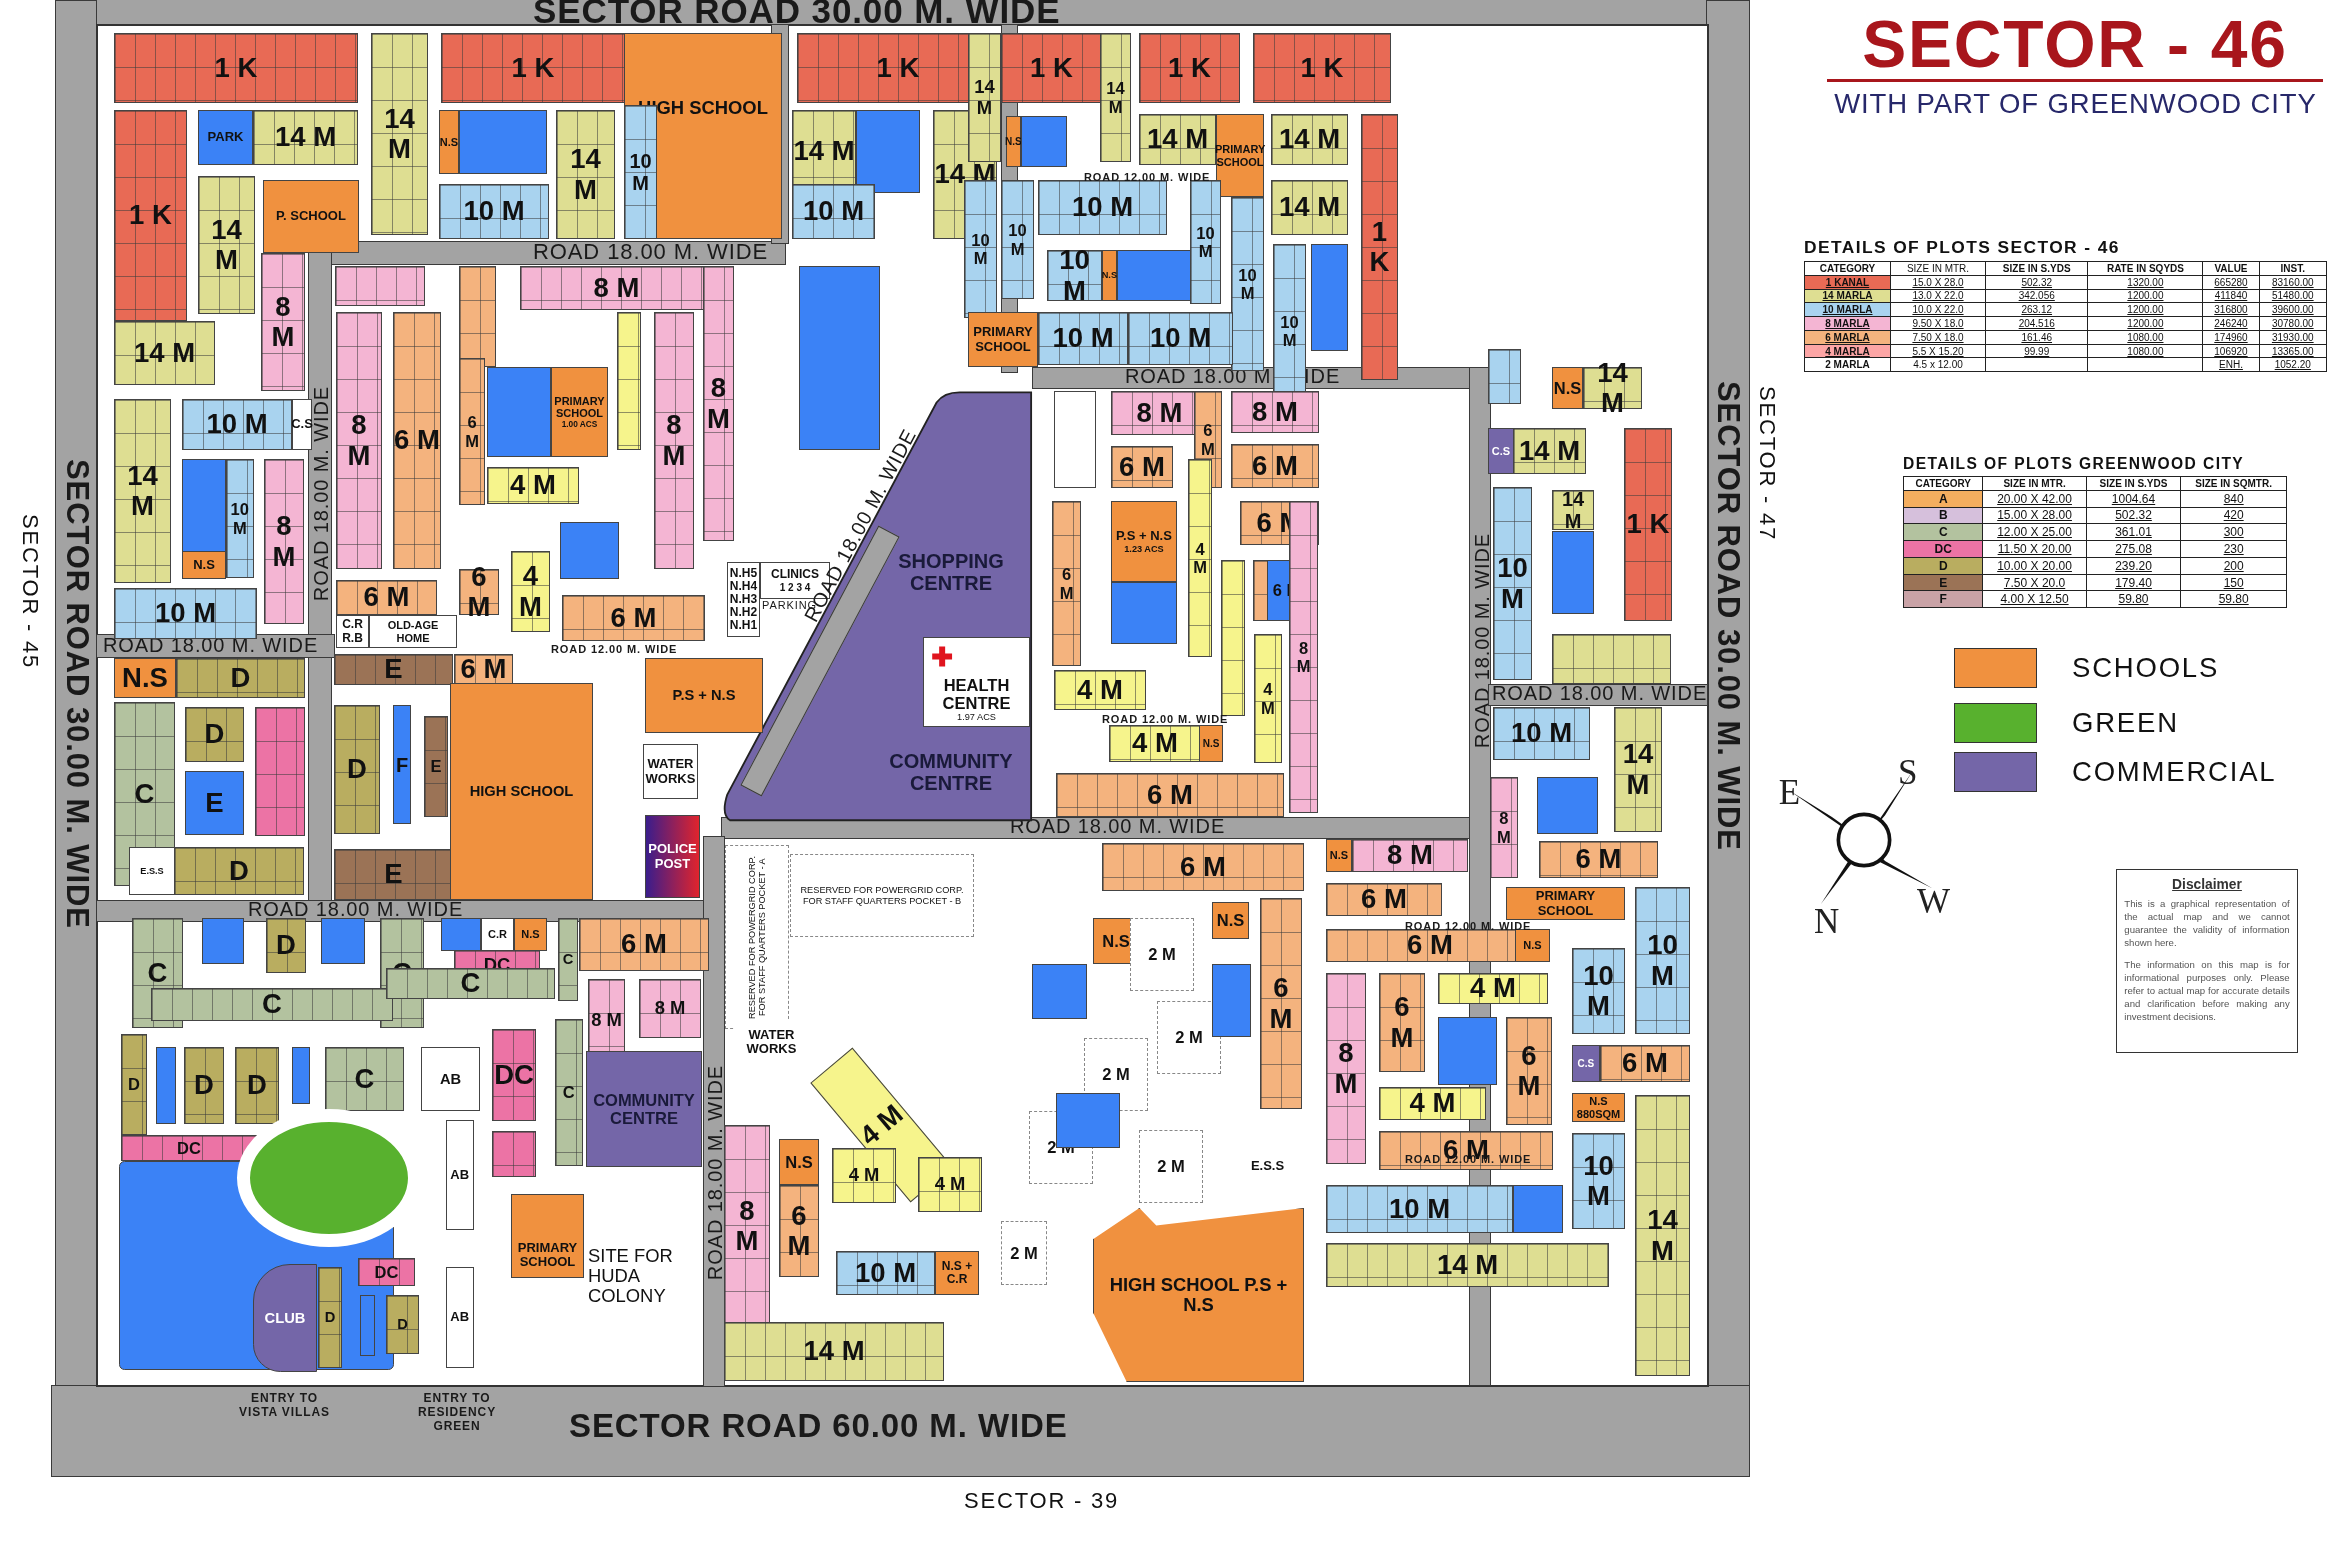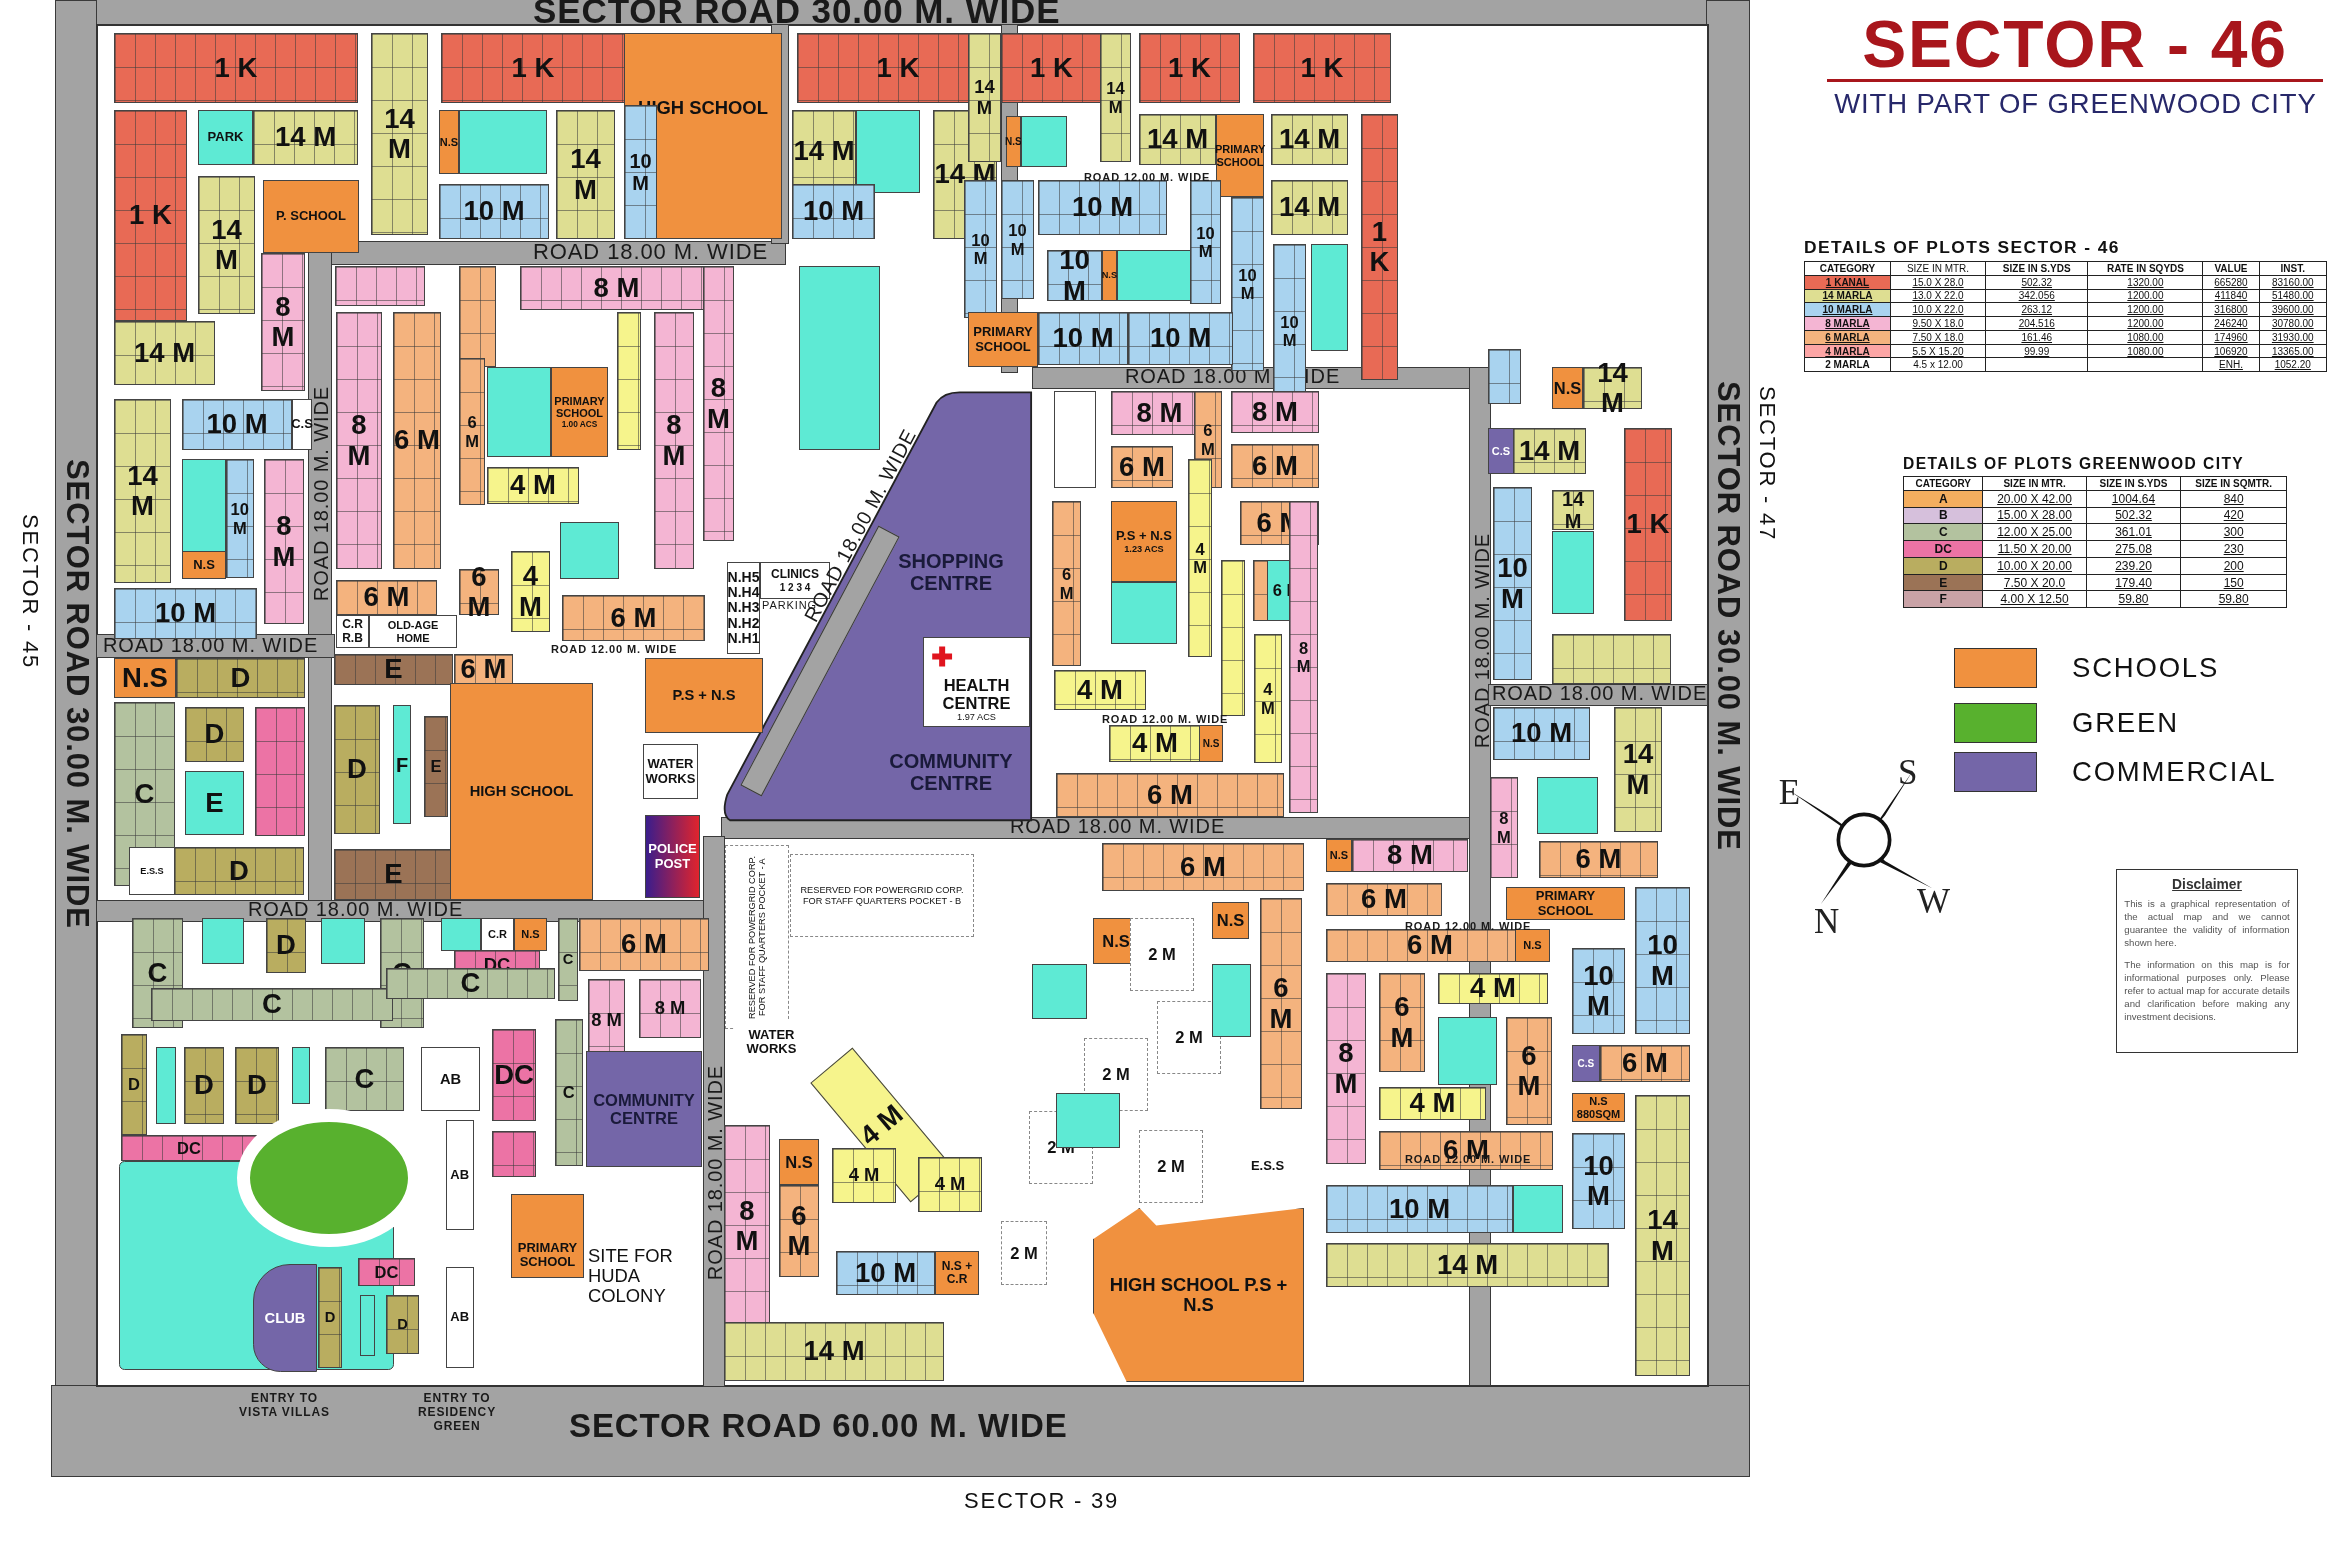--- a/index.html
+++ b/index.html
@@ -16,21 +16,21 @@
   .zone{position:absolute;box-sizing:border-box;border:1.8px solid #444;display:flex;align-items:center;justify-content:center;text-align:center;font-weight:bold;font-size:27.5px;line-height:1.1;}
   .zone.small{font-size:16.5px;}
   .grid{background-image:linear-gradient(to right,rgba(60,60,60,.55) 0.9px,transparent 0.9px),linear-gradient(to bottom,rgba(60,60,60,.55) 0.9px,transparent 0.9px);background-size:20px 33px;}
   .c-1k{background-color:#e86a55;}
   .c-14m{background-color:#dede92;}
   .c-10m{background-color:#a9d3ef;}
   .c-8m{background-color:#f4b5d3;}
   .c-6m{background-color:#f4b37e;}
   .c-4m{background-color:#f6f48c;}
   .c-school{background-color:#f0913f;}
-  .c-green{background-color:#5eead4;}
+  .c-green{background-color:#3b82f6;}
   .c-comm{background-color:#7466a8;}
   .c-c{background-color:#b3c29f;}
   .c-dc{background-color:#ec73a5;}
   .c-d{background-color:#b9ad60;}
   .c-e{background-color:#9b7356;}
   .c-white{background-color:#fff;}
   .c-police{background:linear-gradient(to right,#3a1d8c,#e0242d);color:#fff;}
   .map-bg{position:absolute;background:#fff;border:2.8px solid #333;box-sizing:border-box;}
   
   .title{position:absolute;left:1827px;top:5.5px;width:496px;text-align:center;color:#a8161c;font-weight:bold;font-size:66px;letter-spacing:1.8px;}
@@ -223,21 +223,21 @@
       <span>6 M</span>
     </div>
   <div class="zone c-white small" style="left:336px;top:615px;width:33px;height:33px;flex-direction:column;font-size:12px;">
       <span>C.R</span>
       <span>R.B</span>
     </div>
   <div class="zone c-white small" style="left:369px;top:615px;width:88px;height:33px;font-size:11px;">
       <span>OLD-AGE HOME</span>
     </div>
 
-  <div class="zone c-white small" style="left:727px;top:562px;width:33px;height:92px;flex-direction:column;font-size:14px;">
+  <div class="zone c-white small" style="left:727px;top:562px;width:33px;height:75px;flex-direction:column;font-size:12px;">
     <span>N.H5</span>
       <span>N.H4</span>
       <span>N.H3</span>
       <span>N.H2</span>
       <span>N.H1</span>
   </div>
   <div class="zone c-white small" style="left:760px;top:562px;width:70px;height:37px;flex-direction:column;font-size:12px;">
       <span>CLINICS</span>
       <span style="font-size:10px;">1 2 3 4</span>
     </div>

